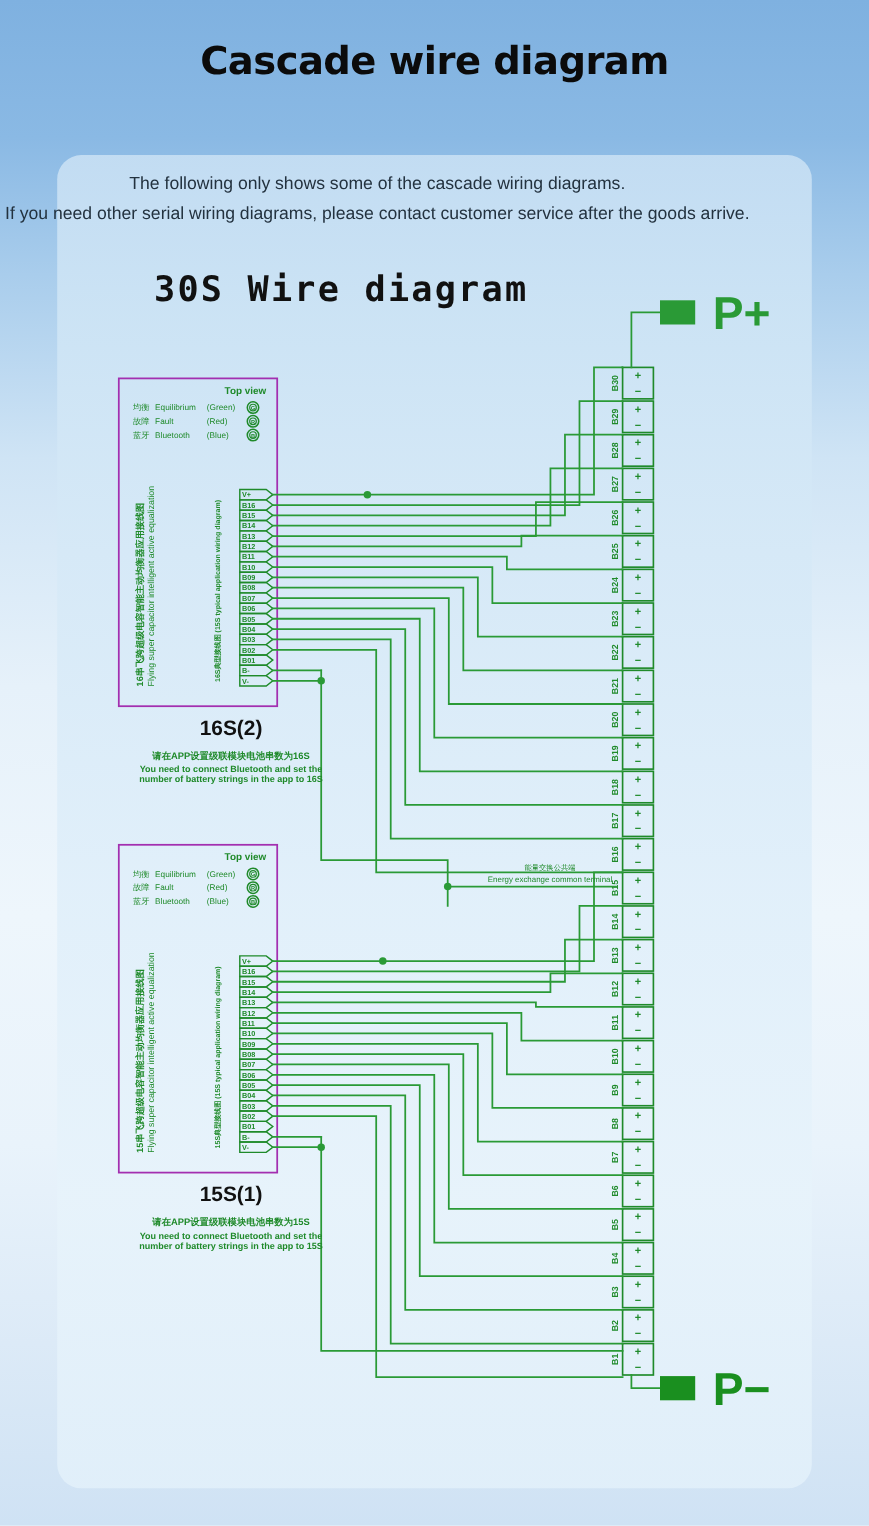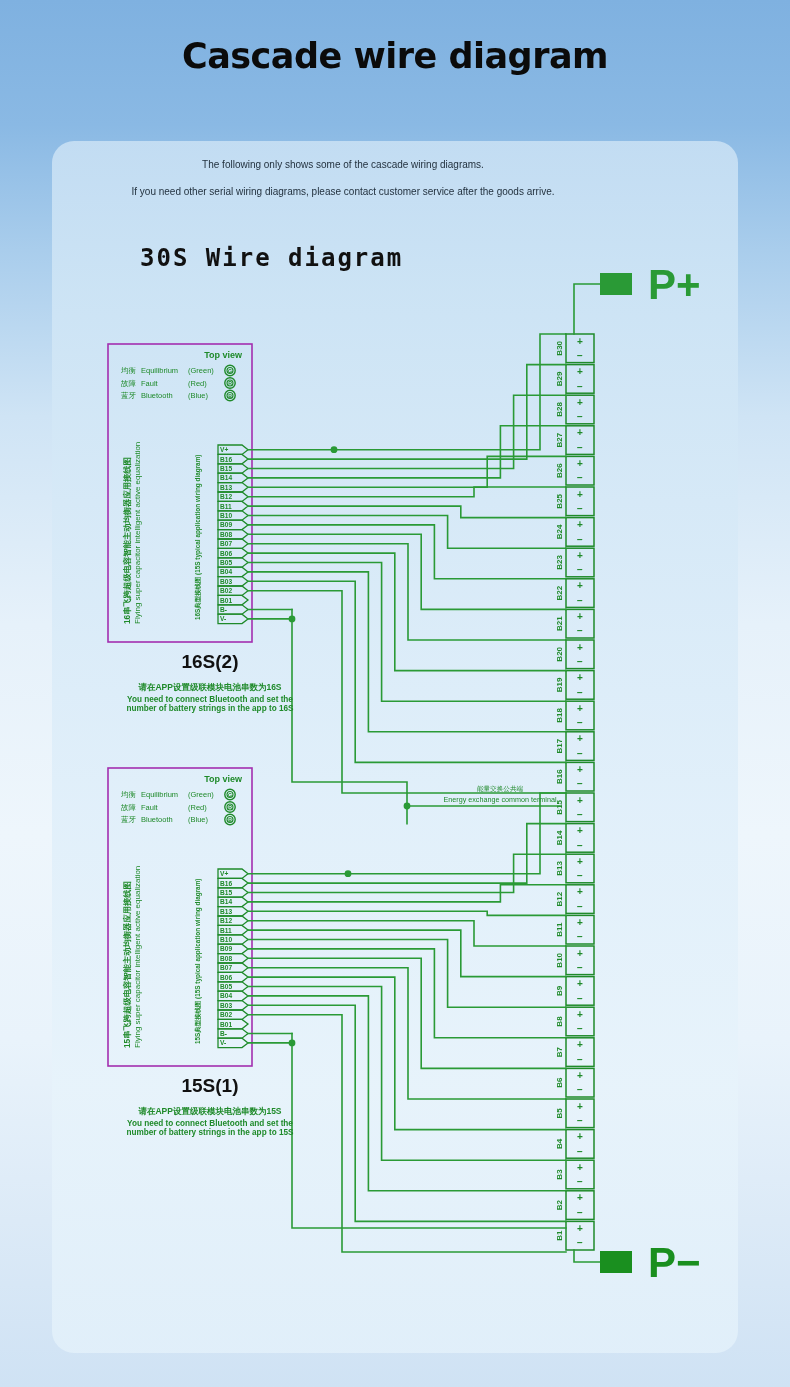--- a/index.html
+++ b/index.html
@@ -13,28 +13,28 @@
     font-family:"DejaVu Sans",sans-serif;
     font-size:35px;font-weight:bold;color:#0b0b0b;letter-spacing:-0.5px;
   }
   #panel{
     position:absolute;left:52px;top:141px;width:686px;height:1212px;
     border-radius:22px;
     background:linear-gradient(180deg,rgba(197,222,243,.95) 0%,rgba(205,228,245,.95) 12%,rgba(214,233,247,.95) 30%,rgba(224,239,250,.92) 55%,rgba(231,243,251,.9) 78%,rgba(226,240,250,.9) 100%);
   }
   .note{
     position:absolute;width:686px;text-align:center;color:#23323f;
-    font-size:10px;font-family:"Liberation Sans",sans-serif;
+    font-size:16px;font-family:"Liberation Sans",sans-serif;
   }
   #note1{left:0;top:159px;}
   #note2{left:0;top:186px;}
   #sub-title{
     position:absolute;left:140px;top:244px;
     font-family:"DejaVu Sans Mono","Liberation Mono",monospace;
-    font-size:24px;font-weight:bold;color:#111;letter-spacing:2px;
+    font-size:32px;font-weight:bold;color:#111;letter-spacing:2px;
   }
   #diagram{position:absolute;left:0;top:0;width:790px;height:1387px;}
 </style>
 </head>
 <body>
 
 <div id="page-title">Cascade wire diagram</div>
 
 <div id="panel"></div>
 

